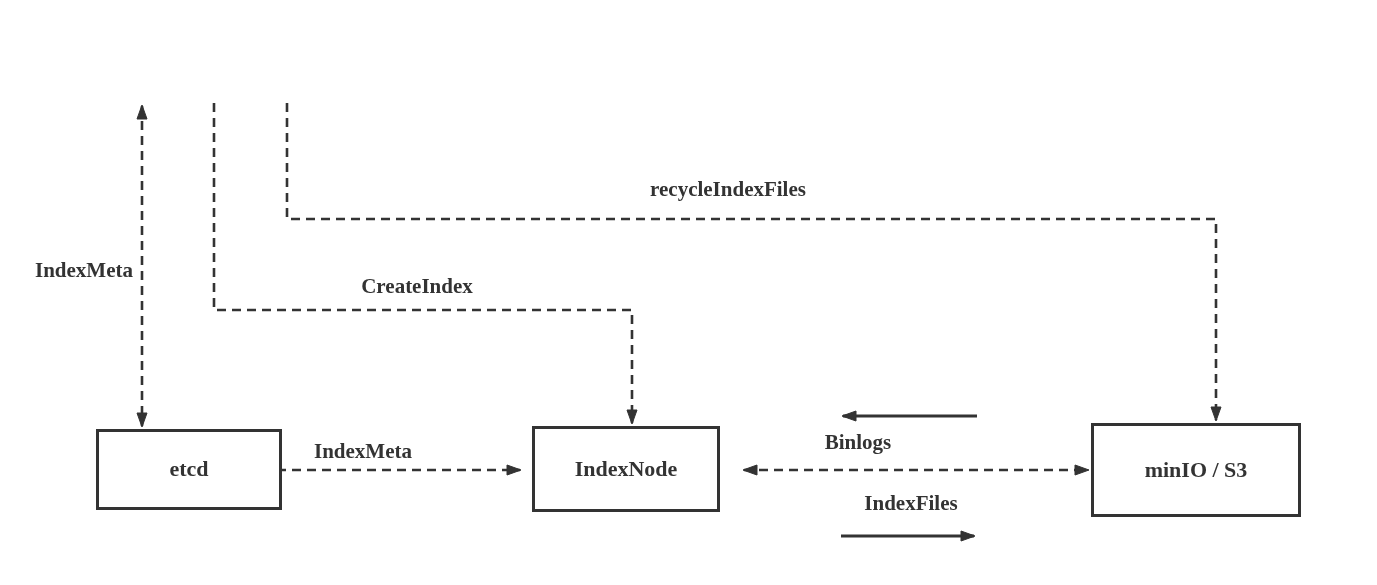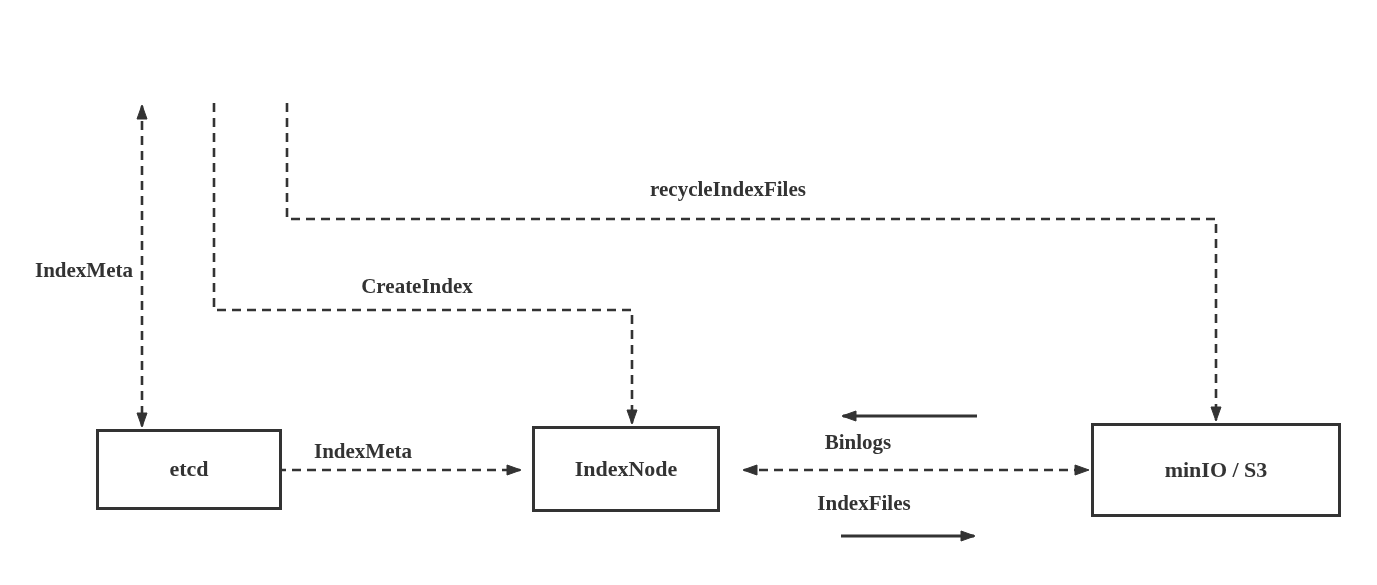--- a/index.html
+++ b/index.html
@@ -36,35 +36,35 @@
     justify-content: center;
     text-align: center;
     font-weight: bold;
     font-size: 22px;
     color: var(--color-text);
     line-height: 1.3;
   }
   .node-indexcoord { left: 103px; top: 23px;  width: 223px; height: 80px; }
   .node-etcd       { left: 54px;  top: 429px; width: 186px; height: 81px; margin-left: 42px; }
   .node-indexnode  { left: 523px; top: 426px; width: 188px; height: 86px; margin-left: 9px; }
-  .node-storage    { left: 1091px;top: 423px; width: 250px; height: 94px; }
+  .node-storage    { left: 1091px;top: 423px; width: 210px; height: 94px; }
   .edge-label {
     position: absolute;
     transform: translate(-50%, -50%);
     font-weight: bold;
     font-size: 21px;
     color: var(--color-text);
     white-space: nowrap;
   }
   .lbl-indexmeta-v  { left: 84px;  top: 270px; }
   .lbl-createindex  { left: 417px; top: 286px; }
   .lbl-recycle      { left: 728px; top: 189px; }
   .lbl-indexmeta-h  { left: 363px; top: 451px; }
   .lbl-binlogs      { left: 858px; top: 442px; }
-  .lbl-indexfiles   { left: 864px; top: 503px; text-align: center; }
+  .lbl-indexfiles   { left: 911px; top: 503px; text-align: center; }
   path.edge {
     stroke: currentColor;
     stroke-width: 2.6;
     fill: none;
   }
   path.dashed { stroke-dasharray: 9 6; }
   path.solid  { stroke-width: 3; }
 </style>
 </head>
 <body>

